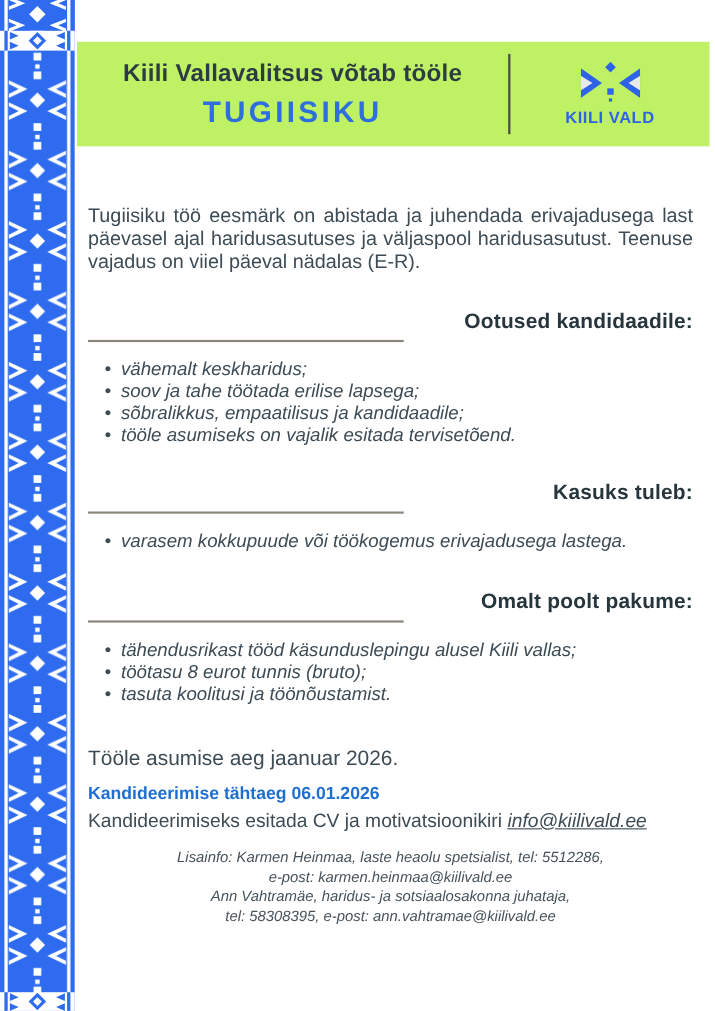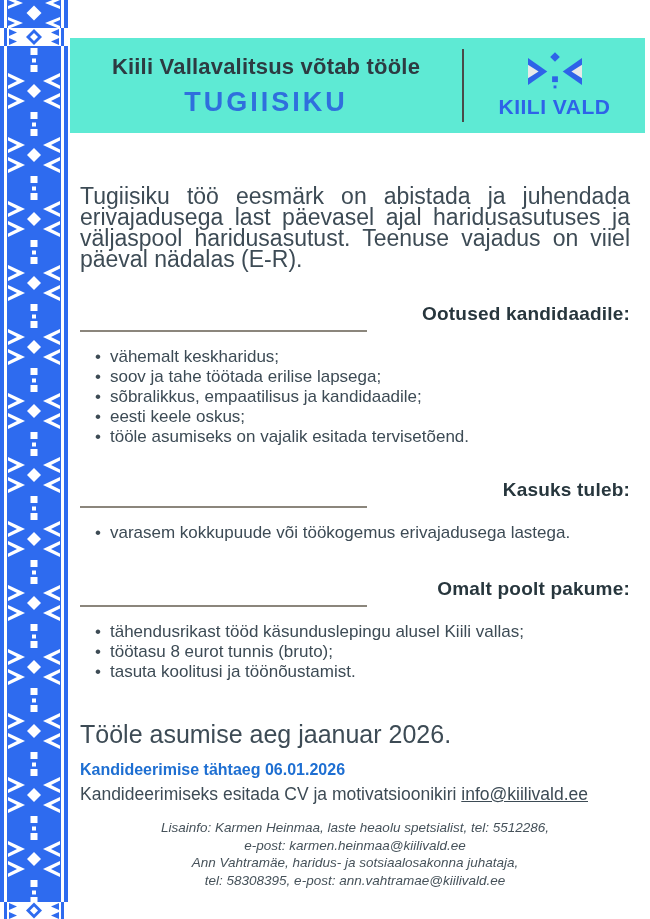--- a/index.html
+++ b/index.html
@@ -8,42 +8,42 @@
     font-family:"Liberation Sans", sans-serif;
     -webkit-font-smoothing:antialiased;
   }
   
   .folk-strip { position:absolute; left:0; top:0; width:68px; height:919px; }
 
   
   .main { position:absolute; left:68px; top:0; width:582px; height:919px; }
 
   
-  .band { margin:38px 5px 0 2px; height:95px; background:#5eead4; display:flex; align-items:stretch; }
+  .band { margin:38px 5px 0 2px; height:95px; background:#bef264; display:flex; align-items:stretch; }
   .band-left { width:392px; display:flex; flex-direction:column; align-items:center; justify-content:center; }
   .title1 { font-size:22px; font-weight:bold; color:#2d3b42; letter-spacing:0.2px; }
   .title2 { font-size:27px; font-weight:bold; color:#2f6fdd; letter-spacing:3px; margin-top:7px;text-align:center; }
   .band-divider { width:2px; background:#4a4a4a; margin:11px 0; }
   .band-right { flex:1; display:flex; flex-direction:column; align-items:center; justify-content:center; }
-  .logo-text { font-size:21px; font-weight:bold; color:#2e63e8; letter-spacing:0.5px; margin-top:4px; }
+  .logo-text { font-size:15px; font-weight:bold; color:#2e63e8; letter-spacing:0.5px; margin-top:4px; }
 
   .content { padding:0 20px 0 12px; color:#3d4b55; }
-  .intro { margin:53px 0 0 0; text-align:justify; font-size:23px; line-height:21px; }
+  .intro { margin:53px 0 0 0; text-align:justify; font-size:18px; line-height:21px; }
 
   .sec-heading { margin:0; font-size:19px; font-weight:bold; color:#27363d; letter-spacing:0.2px;text-align:right; }
   .sec1 { margin-top:33px; } .sec2 { margin-top:32px; } .sec3 { margin-top:35px; }
   .rule { width:287px; height:2px; background:#8b867c; margin-top:5px; }
 
-  ul.blist { margin:15px 0 0 0; padding:0 0 0 15px; list-style:none; font-size:17px; line-height:20px; }
+  ul.blist { margin:15px 0 0 0; padding:0 0 0 15px; list-style:none; font-size:17px; line-height:20px;font-style:italic; }
   ul.blist li::before { content:"•"; margin-right:9px; }
 
-  .start-line { margin:38px 0 0 0; font-size:25px; }
+  .start-line { margin:38px 0 0 0; font-size:19px; }
   .deadline-line { margin:12px 0 0 0; font-size:16px; font-weight:bold; color:#1e6fd2; }
   .apply-line { margin:5px 0 0 0; font-size:17.5px; }
-  .apply-line a { color:inherit; text-decoration:underline; }
+  .apply-line a { color:inherit; text-decoration:underline;font-style:italic; }
 
   .footer-info { margin:14px 0 0 0; text-align:center; font-style:italic; font-size:13.5px; line-height:17.5px; color:#46525a; }
 </style>
 </head>
 <body>
 
 <aside class="folk-strip">
   <svg width="68" height="919" viewBox="0 0 68 919" xmlns="http://www.w3.org/2000/svg">
     <defs>
       <pattern id="folk" width="68" height="64" patternUnits="userSpaceOnUse" patternTransform="translate(0,46)">
@@ -132,21 +132,20 @@
   <div class="content">
 
     <p class="intro">Tugiisiku töö eesmärk on abistada ja juhendada erivajadusega last päevasel ajal haridusasutuses ja väljaspool haridusasutust. Teenuse vajadus on viiel päeval nädalas (E-R).</p>
 
     <h3 class="sec-heading sec1">Ootused kandidaadile:</h3>
     <div class="rule"></div>
     <ul class="blist">
       <li>vähemalt keskharidus;</li>
       <li>soov ja tahe töötada erilise lapsega;</li>
       <li>sõbralikkus, empaatilisus ja kandidaadile;</li>
-      <li>eesti keele oskus;</li>
       <li>tööle asumiseks on vajalik esitada tervisetõend.</li>
     </ul>
 
     <h3 class="sec-heading sec2">Kasuks tuleb:</h3>
     <div class="rule"></div>
     <ul class="blist">
       <li>varasem kokkupuude või töökogemus erivajadusega lastega.</li>
     </ul>
 
     <h3 class="sec-heading sec3">Omalt poolt pakume:</h3>

